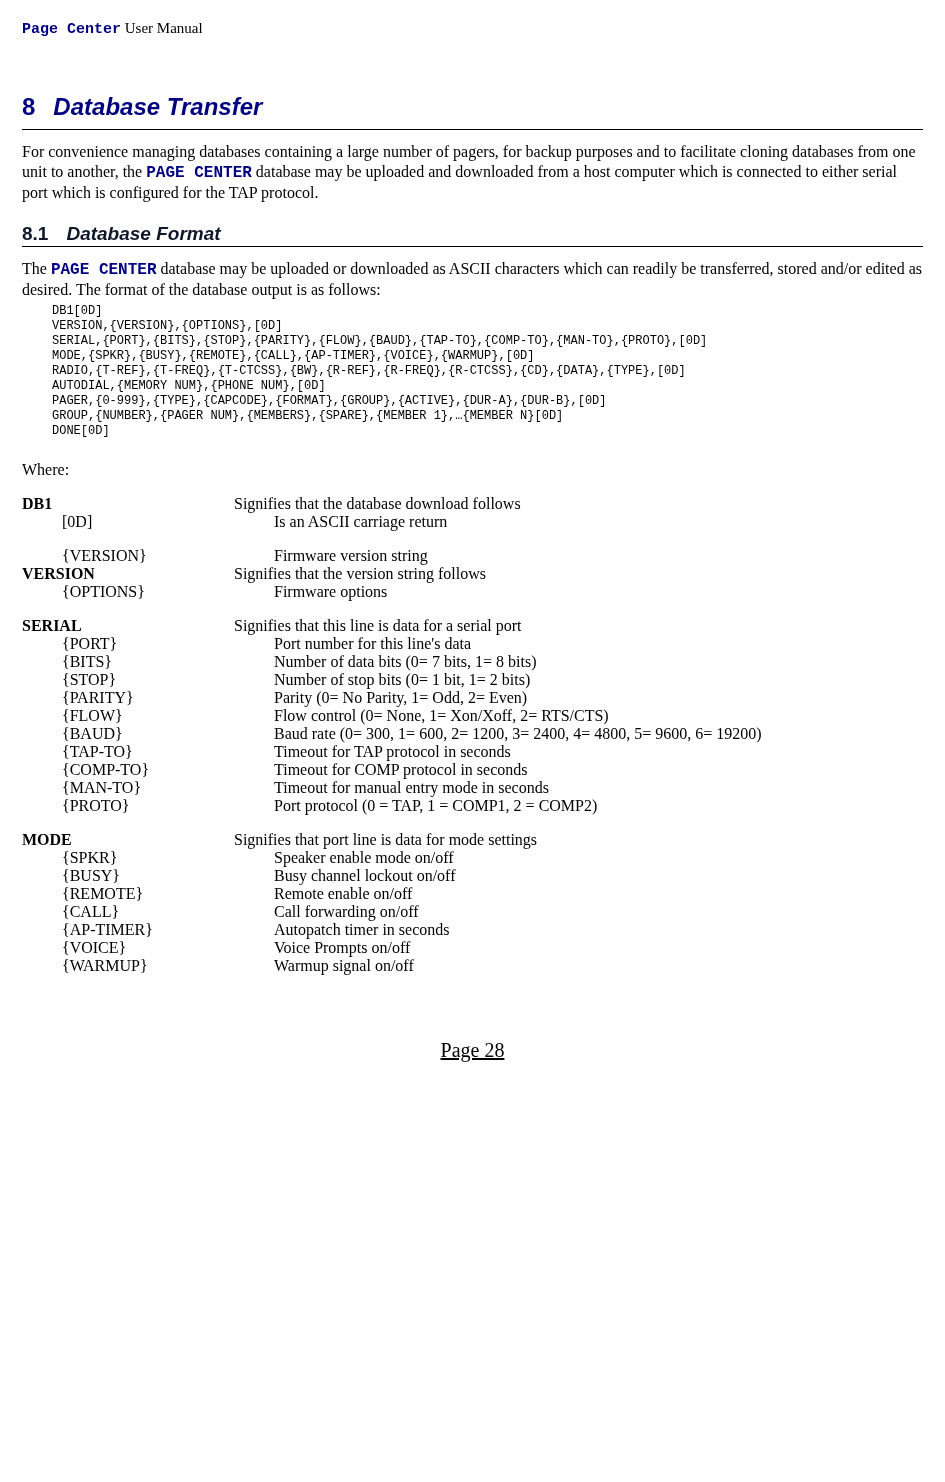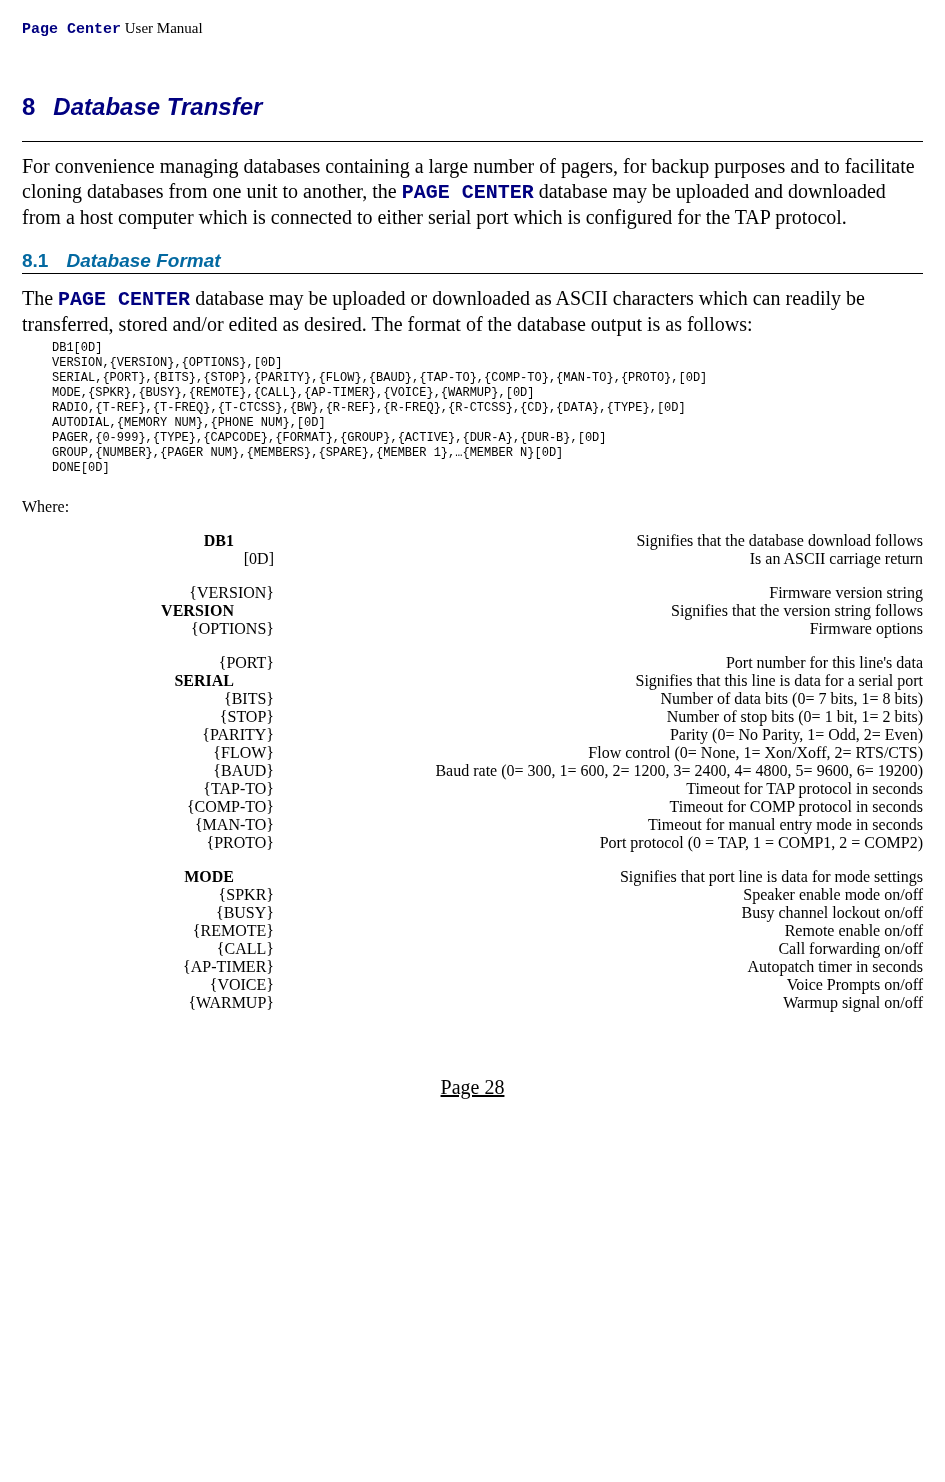--- a/index.html
+++ b/index.html
@@ -21,37 +21,37 @@
     font-weight: bold;
     color: #000080;
   }
   .h1 {
     font-family: Arial, Helvetica, sans-serif;
     color: #000080;
     font-weight: bold;
     font-style: italic;
     font-size: 24px;
     border-bottom: 1px solid #000;
-    padding-bottom: 20px;
+    padding-bottom: 8px;
     margin-bottom: 4px;
   }
   .h1 .num { font-style: normal; font-weight: bold; margin-right: 18px; }
   .para {
-    font-size: 20px;
+    font-size: 16px;
     line-height: 1.25;
     margin: 12px 0 20px 0;
   }
   .mono-inline {
     font-family: "Courier New", monospace;
     font-weight: bold;
     color: #000080;
   }
   .h2 {
     font-family: Arial, Helvetica, sans-serif;
-    color: #0369a1;
+    color: #0f172a;
     font-weight: bold;
     font-style: italic;
     font-size: 19px;
     margin-top: 14px;
     margin-bottom: 0;
     border-bottom: 1px solid #000;
     padding-bottom: 1px;
   }
   .h2 .num { font-style: normal; margin-right: 18px; }
   .pre-block {
@@ -63,21 +63,20 @@
   }
   .where {
     margin-top: 22px;
     margin-bottom: 16px;
   }
   .deflist {
     font-size: 16px;
   }
   .deflist .row {
     display: flex;
-    text-align: right;
   }
   .deflist .term {
     width: 212px;
     flex: 0 0 212px;
   }
   .deflist .term.bold { font-weight: bold; padding-left: 0; }
   .deflist .term.sub { padding-left: 40px; }
   .deflist .def {
     flex: 1;
   }
@@ -144,28 +143,28 @@
     <div class="def">Signifies that the version string follows</div>
   </div>
   <div class="row">
     <div class="term sub">{OPTIONS}</div>
     <div class="def">Firmware options</div>
   </div>
 
   <div class="group-gap"></div>
 
   <div class="row">
+    <div class="term bold">SERIAL</div>
+    <div class="def">Signifies that this line is data for a serial port</div>
+  </div>
+  <div class="row">
     <div class="term sub">{PORT}</div>
     <div class="def">Port number for this line's data</div>
   </div>
   <div class="row">
-    <div class="term bold">SERIAL</div>
-    <div class="def">Signifies that this line is data for a serial port</div>
-  </div>
-  <div class="row">
     <div class="term sub">{BITS}</div>
     <div class="def">Number of data bits (0= 7 bits, 1= 8 bits)</div>
   </div>
   <div class="row">
     <div class="term sub">{STOP}</div>
     <div class="def">Number of stop bits (0= 1 bit, 1= 2 bits)</div>
   </div>
   <div class="row">
     <div class="term sub">{PARITY}</div>
     <div class="def">Parity (0= No Parity, 1= Odd, 2= Even)</div>

